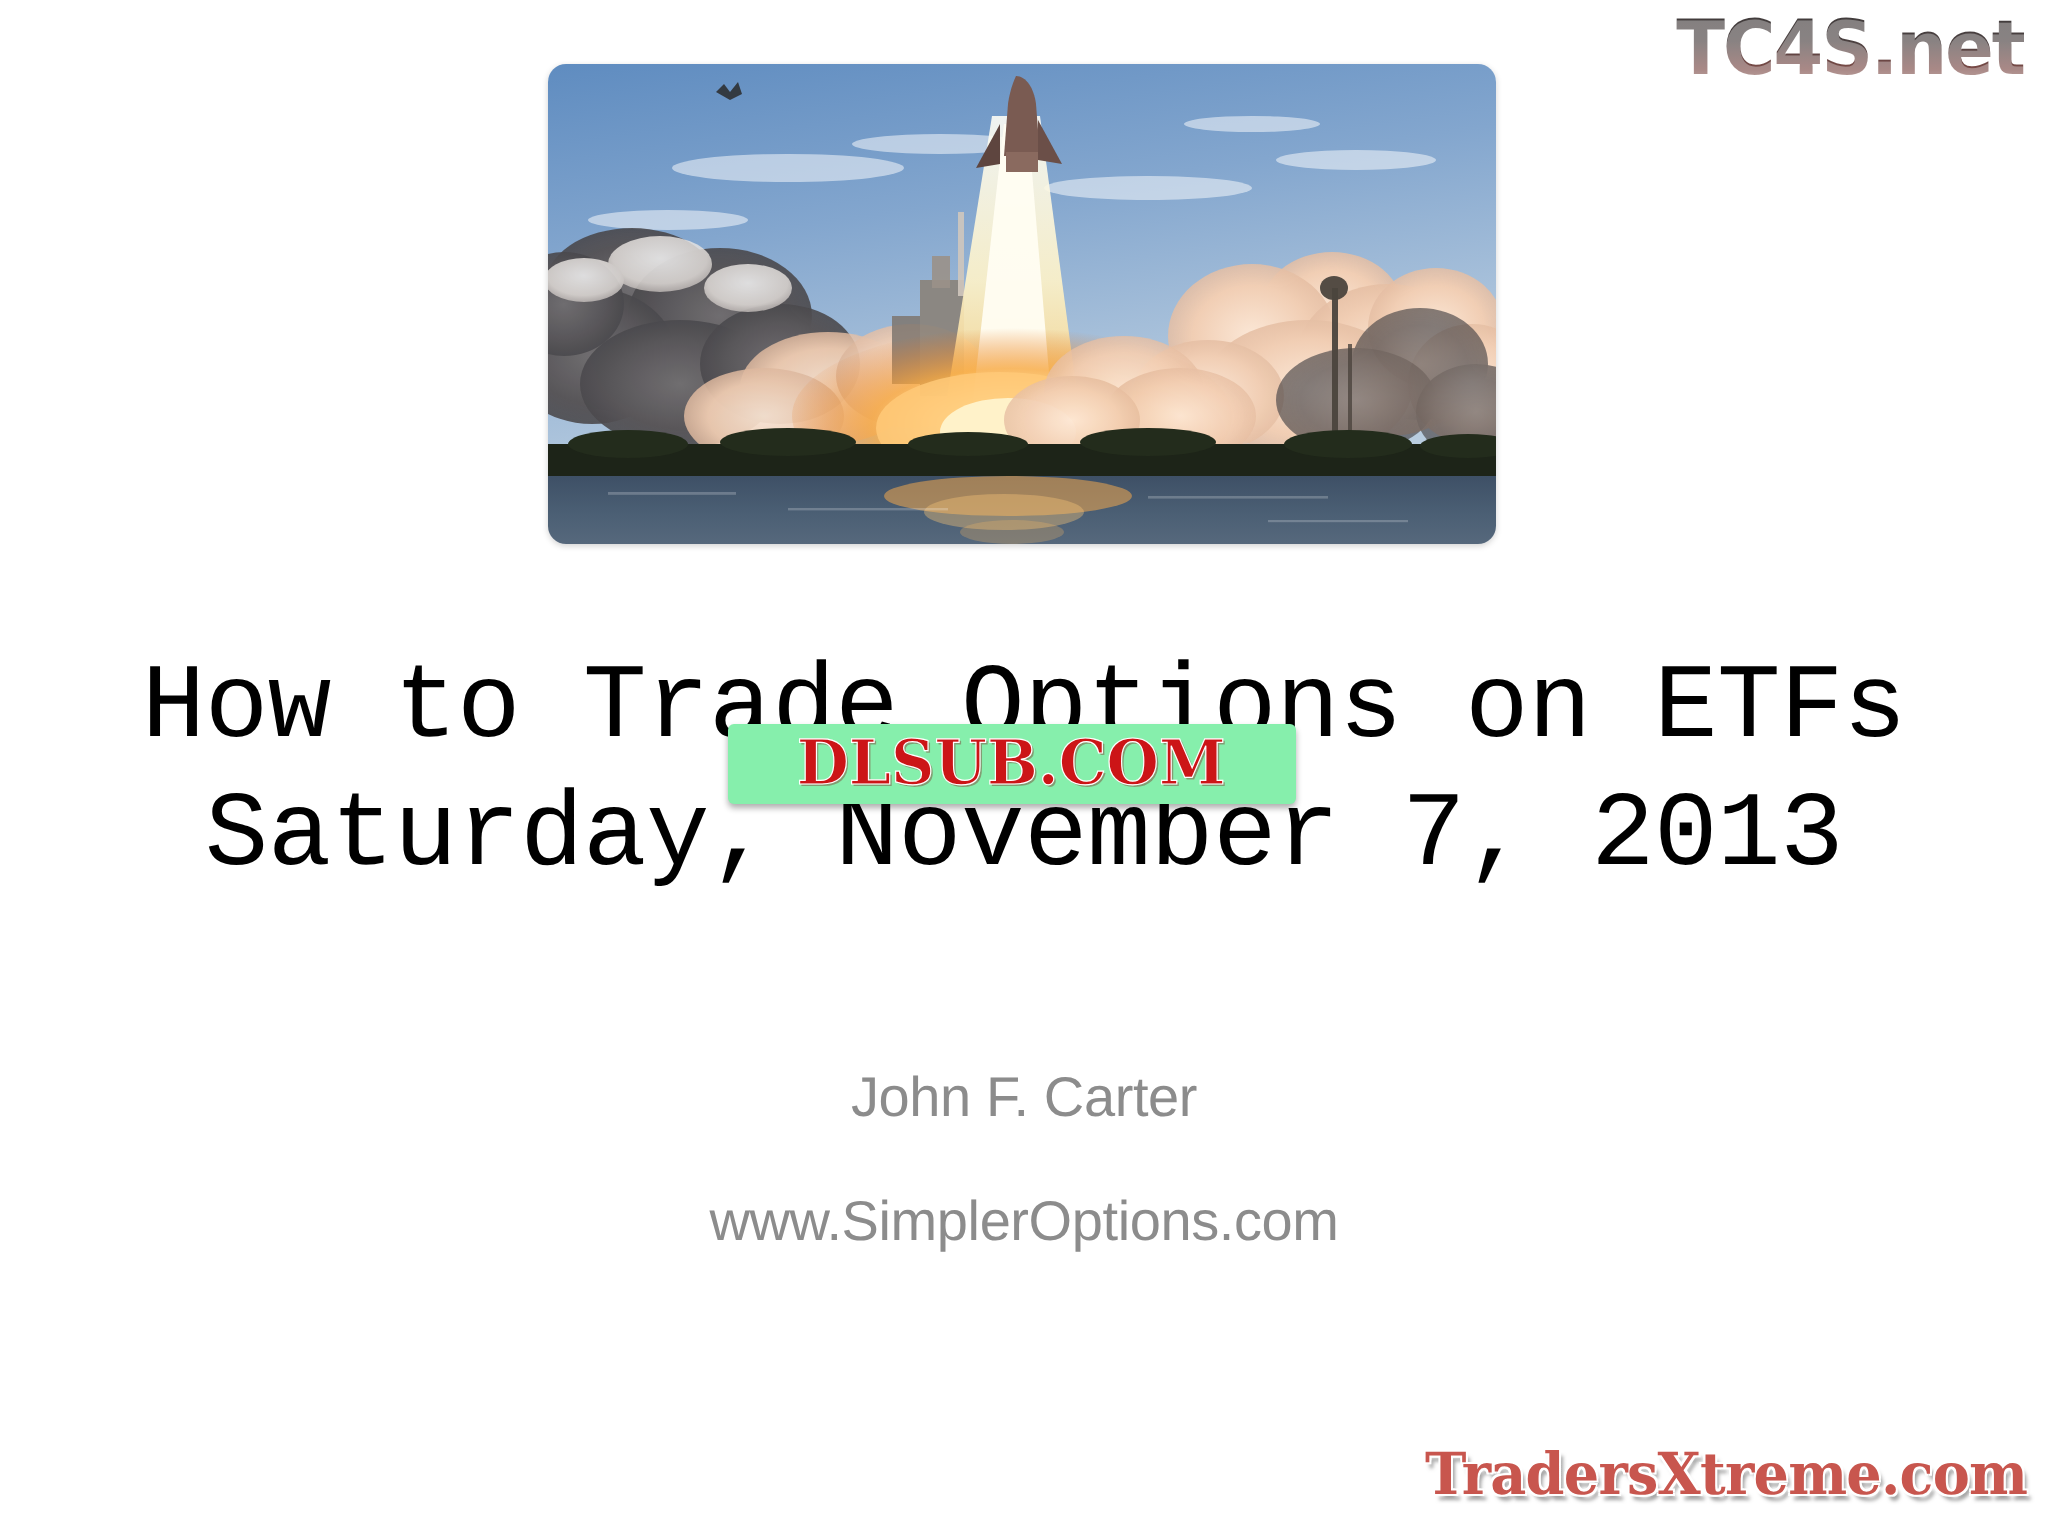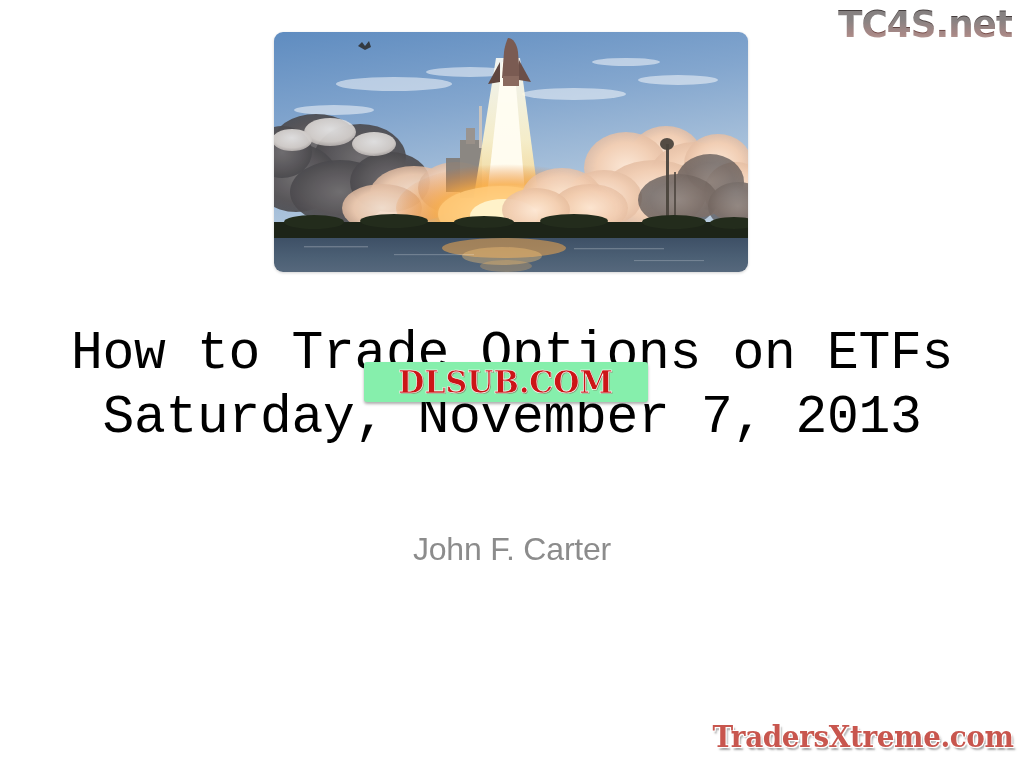--- a/index.html
+++ b/index.html
@@ -61,21 +61,21 @@
   .subtitle-block {
     position: absolute;
     left: 0;
     top: 518px;
     width: 1024px;
     text-align: center;
   }
   .subtitle-line {
     display: block;
     font-family: "Liberation Sans", sans-serif;
-    font-size: 32px;
+    font-size: 28px;
     line-height: 62px;
     font-weight: 400;
     color: #8c8c8c;
     letter-spacing: -0.2px;
     white-space: nowrap;
   }
 
   
   .wm-tc4s {
     position: absolute;
@@ -296,20 +296,21 @@
     </svg>
   </div>
 
   <div class="title-block">
     <span class="title-line">How to Trade Options on ETFs</span>
     <span class="title-line">Saturday, November 7, 2013</span>
   </div>
 
   <div class="subtitle-block">
     <span class="subtitle-line">John F. Carter</span>
+    <span class="subtitle-line">www.SimplerOptions.com</span>
   </div>
 
   <div class="wm-tc4s">TC4S.net</div>
 
   <div class="wm-dlsub">
     <span class="wm-dlsub-text">DLSUB.COM</span>
   </div>
 
   <div class="wm-traders">TradersXtreme.com</div>
 

